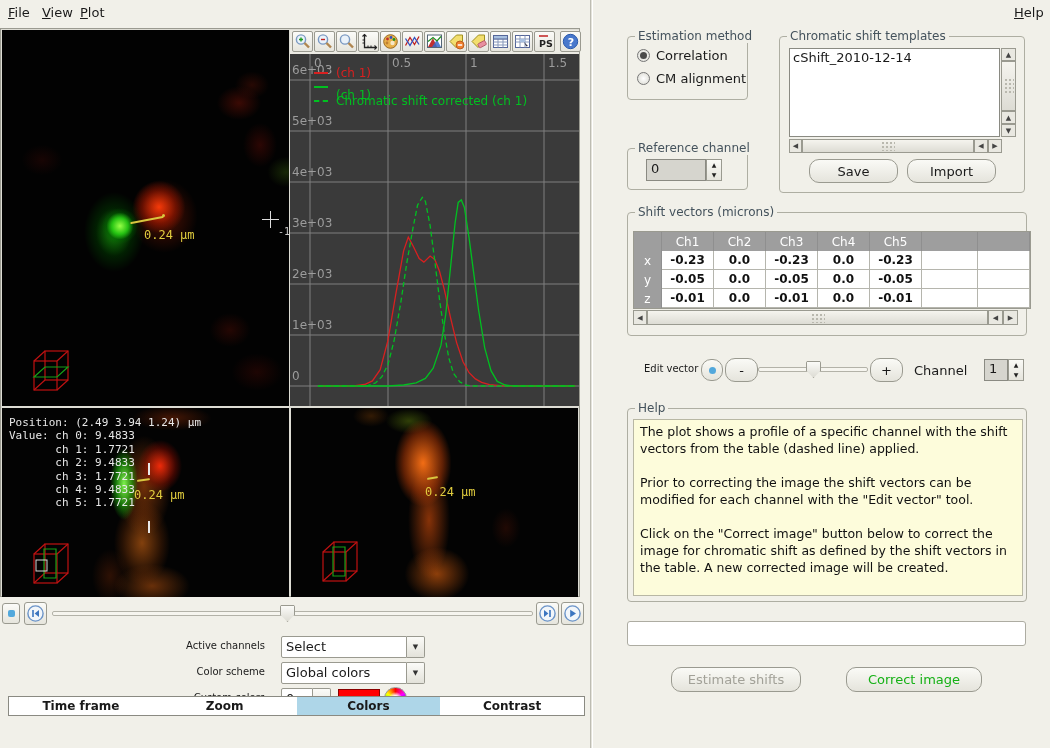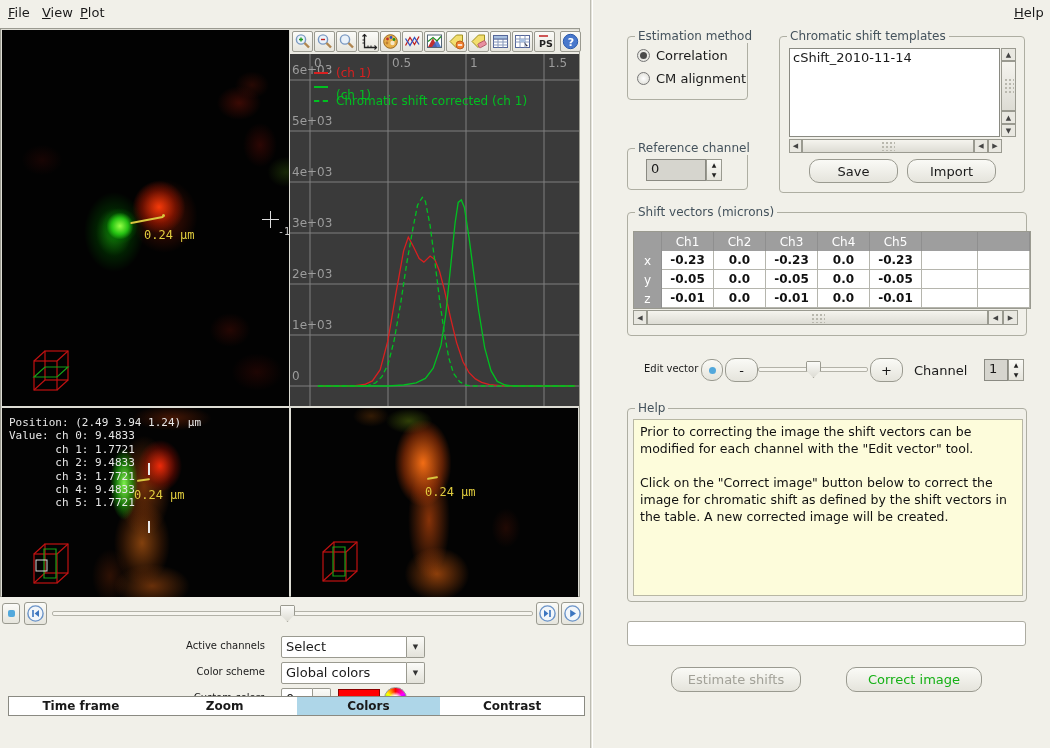--- a/index.html
+++ b/index.html
@@ -376,21 +376,21 @@
     <span class="gb-title">Estimation method</span>
     <span class="radio sel" style="left:9px;top:12px"></span>
     <span class="rlabel" style="left:28px;top:11px">Correlation</span>
     <span class="radio" style="left:9px;top:35px"></span>
     <span class="rlabel" style="left:28px;top:34px">CM alignment</span>
   </div>
 
   <div class="gb" style="left:779px;top:36px;width:246px;height:157px">
     <span class="gb-title">Chromatic shift templates</span>
     <div class="listbox" style="left:9px;top:11px;width:211px;height:89px">
-      <div>cShift_2010-11-14</div>
+      <div>cShift_2010-12-14</div>
     </div>
 
     <div class="sb" style="left:221px;top:11px;width:15px;height:13px">▲</div>
 
     <div class="sb" style="left:221px;top:24px;width:15px;height:50px;background:linear-gradient(#F5F4EE,#DDDCD4)">
         <span class="dots" style="height:16px;width:10px"></span>
       </div>
     <div class="sb" style="left:221px;top:74px;width:15px;height:13px">▲</div>
     <div class="sb" style="left:221px;top:87px;width:15px;height:13px">▼</div>
 
@@ -470,20 +470,21 @@
     <div class="spin" style="left:984px;top:359px;width:24px;height:22px">1</div>
     <div class="spin-arrows" style="left:1008px;top:359px;height:22px">
         <span>▲</span>
         <span>▼</span>
       </div>
   </div>
 
   <div class="gb" style="left:627px;top:408px;width:400px;height:194px">
     <span class="gb-title">Help</span>
     <div class="helpbox" style="left:5px;top:10px;width:390px;height:177px">
+      <p>The plot shows a profile of a specific channel  with the shift vectors from the table (dashed line) applied.</p>
       <p>Prior to correcting the image the shift vectors can be modified for each channel with the "Edit vector" tool.</p>
       <p>Click on the "Correct image" button below to  correct the image for chromatic shift as defined by the shift vectors in the table. A new corrected image will be created.</p>
     </div>
   </div>
 
   <input id="status-input" style="left: 627px; top: 621px; width: 399px; height: 25px;" value="">
   <div class="pbtn" style="left:671px;top:667px;width:130px;height:25px;color:#A2A198">Estimate shifts</div>
   <div class="pbtn" id="correct-btn" style="left: 846px; top: 667px; width: 136px; height: 25px; color: rgb(22, 177, 22);">Correct image</div>
 </div>
 

